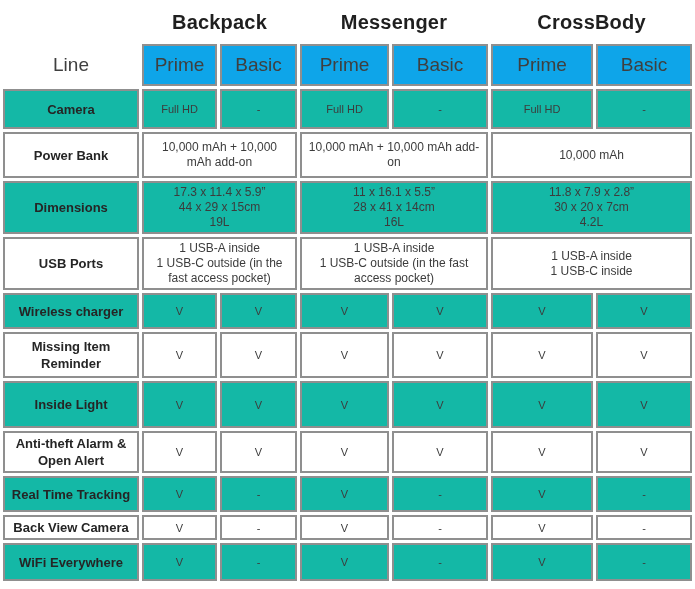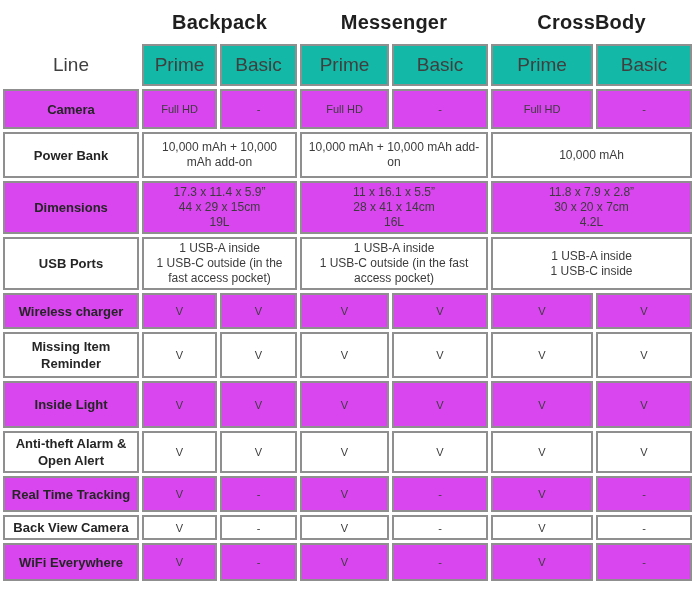--- a/index.html
+++ b/index.html
@@ -23,36 +23,36 @@
     padding: 0;
   }
   
   td.cell {
     border: 2px solid #8f8f8f;
     padding: 2px 5px;
   }
   
   td.nob { border: none; background: #ffffff; }
 
-  tr.r-gray  td.cell { background: #d946ef; }
+  tr.r-gray  td.cell { background: #14b8a6; }
   tr.r-white td.cell { background: #ffffff; }
 
   .group-name {
     font-size: 20px;
     font-weight: bold;
     color: #1f1f1f;
     letter-spacing: 0.2px;
   }
   .line-label {
     font-size: 19px;
     color: #3f3f3f;
   }
   td.sub {
     border: 2px solid #8f8f8f;
-    background: #14b8a6;
+    background: #0ea5e9;
     font-size: 19px;
     color: #3f3f3f;
   }
   td.lab {
     font-weight: bold;
     font-size: 13px;
     color: #252525;
     line-height: 17px;
   }
   td.val {

